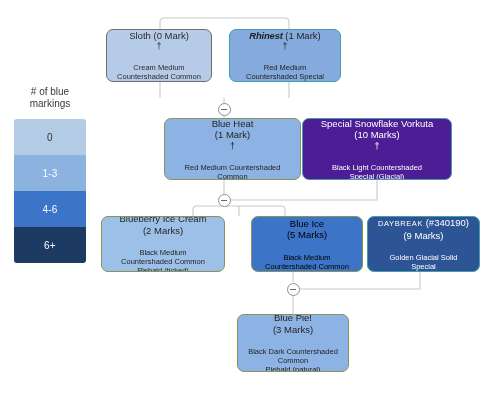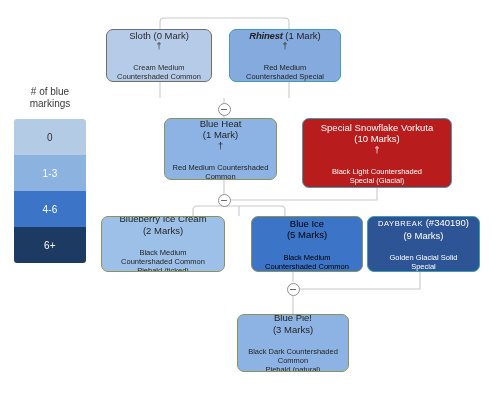--- a/index.html
+++ b/index.html
@@ -176,29 +176,29 @@
 Countershaded Common</div>
   </div>
 
   <div class="node" id="node-rhinest" style="left: 229px; top: 29px; width: 112px; height: 53px; background: rgb(133, 170, 221); border-color: rgb(63, 159, 176); color: rgb(35, 35, 35);">
     <div class="n-name"><span class="script">Rhinest</span><span> (1 Mark)</span></div>
     <div class="n-dagger">†</div>
     <div class="n-desc">Red Medium
 Countershaded Special</div>
   </div>
 
-  <div class="node" id="node-blue-heat" style="left: 164px; top: 118px; width: 113px; height: 62px; background: rgb(140, 179, 228); border-color: rgb(139, 148, 85); color: rgb(36, 36, 36);">
+  <div class="node" id="node-blue-heat" style="left: 164px; top: 118px; width: 137px; height: 62px; background: rgb(140, 179, 228); border-color: rgb(139, 148, 85); color: rgb(36, 36, 36);">
     <div class="n-name">Blue Heat
 (1 Mark)</div>
     <div class="n-dagger">†</div>
     <div class="n-desc">Red Medium Countershaded
 Common</div>
   </div>
 
-  <div class="node" id="node-vorkuta" style="left: 302px; top: 118px; width: 150px; height: 70px; background: #b91c1c; border-color: rgb(63, 159, 176); color: rgb(255, 255, 255);">
+  <div class="node" id="node-vorkuta" style="left: 302px; top: 118px; width: 150px; height: 62px; background: #4c1d95; border-color: rgb(63, 159, 176); color: rgb(255, 255, 255);">
     <div class="n-name">Special Snowflake Vorkuta
 (10 Marks)</div>
     <div class="n-dagger">†</div>
     <div class="n-desc">Black Light Countershaded
 Special (Glacial)</div>
   </div>
 
   <div class="node" id="node-blueberry" style="left: 101px; top: 216px; width: 124px; height: 56px; background: rgb(156, 192, 232); border-color: rgb(139, 148, 85); color: rgb(36, 36, 36);">
     <div class="n-name">Blueberry Ice Cream
 (2 Marks)</div>

